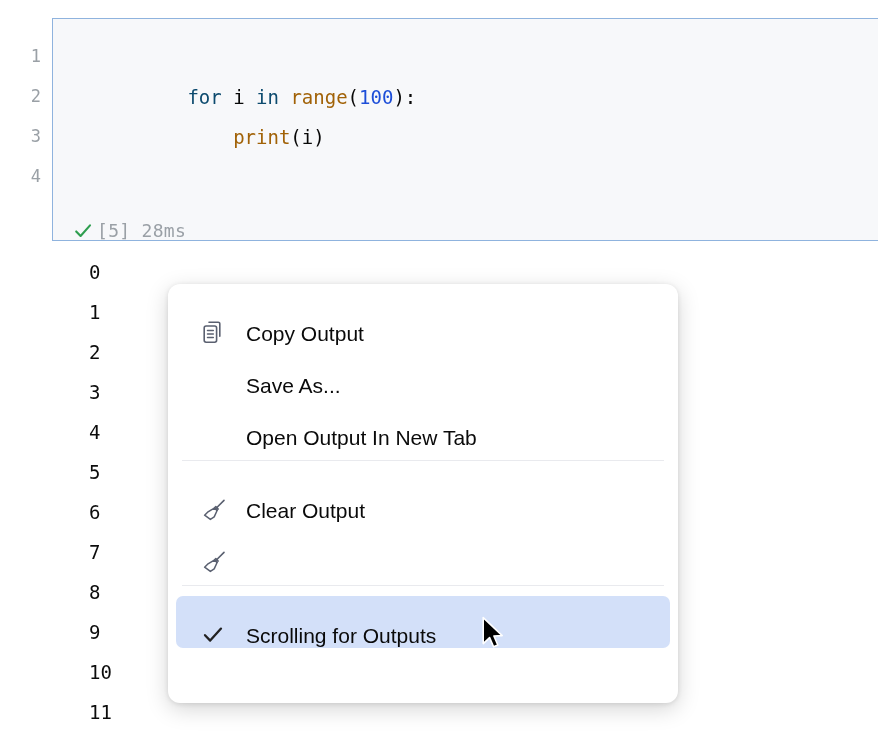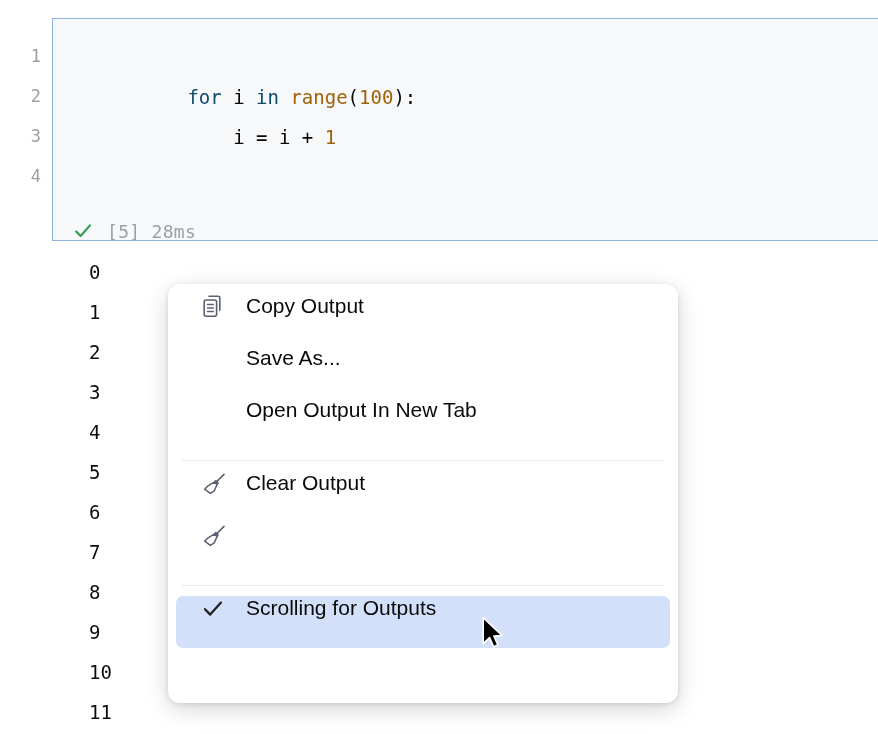--- a/index.html
+++ b/index.html
@@ -71,31 +71,31 @@
     height: 40px;
     line-height: 40px;
     font-family: "DejaVu Sans Mono", monospace;
     font-size: 19px;
     color: #080808;
     white-space: pre;
   }
 
   .kw     { color: #0c4a6e; }
   .fn     { color: #a16207; }
-  .num    { color: #a16207; }
+  .num    { color: #1d4ed8; }
   .plain  { color: #080808; }
 
   .exec-status {
     position: absolute;
     left: 20px;
-    top: 192px;
+    top: 182px;
     height: 40px;
     display: flex;
-    align-items: center;
-    gap: 14px;
+    align-items: flex-end;
+    gap: 4px;
   }
 
   .check-icon { width: 20px; height: 20px; display: block; }
 
   .exec-text {
     font-family: "DejaVu Sans Mono", monospace;
     font-size: 18px;
     color: #9aa0a6;
     letter-spacing: 0.3px;
   }
@@ -129,21 +129,21 @@
     border-radius: 12px;
     box-shadow: 0 6px 22px rgba(0,0,0,0.17), 0 1px 5px rgba(0,0,0,0.10);
     padding: 10px 0;
     z-index: 20;
   }
 
   .menu-item {
     position: relative;
     height: 52px;
     display: flex;
-    align-items: flex-start;
+    align-items: flex-end;
     padding-left: 26px;
     margin: 0 8px;
     border-radius: 7px;
     cursor: default;
   }
 
   .menu-item.highlighted { background: #d3e0f9; }
 
   .menu-icon {
     width: 30px;
@@ -192,21 +192,21 @@
       <div class="gutter-line" style="top:98px">3</div>
       <div class="gutter-line" style="top:138px">4</div>
     </div>
 
     <div class="cell-box">
       <div class="code-area" style="top:18px">
         <div class="code-line">
           <span class="kw">for</span><span class="plain"> i </span><span class="kw">in</span><span class="plain"> </span><span class="fn">range</span><span class="plain">(</span><span class="num">100</span><span class="plain">):</span>
         </div>
         <div class="code-line">
-          <span class="plain">    i = i + </span><span class="num">1</span>
+          <span class="plain">    </span><span class="fn">print</span><span class="plain">(i)</span>
         </div>
         <div class="code-line"></div>
       </div>
 
       <div class="exec-status">
         <svg class="check-icon" viewBox="0 0 20 20">
           <path d="M3.2 10.4 L7.6 15 L17 4.4" fill="none" stroke="#2e9e4f" stroke-width="2.1" stroke-linecap="round" stroke-linejoin="round"></path>
         </svg>
         <span class="exec-text">[5] 28ms</span>
       </div>

